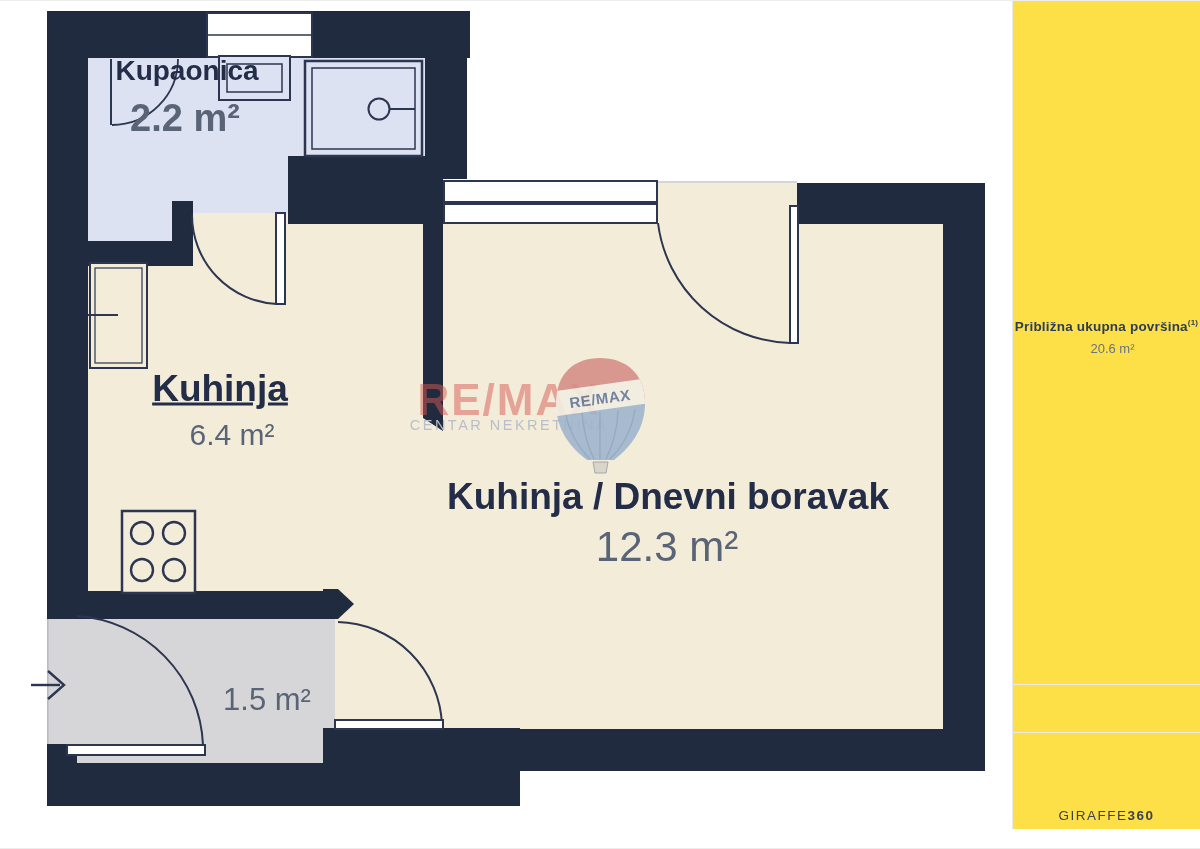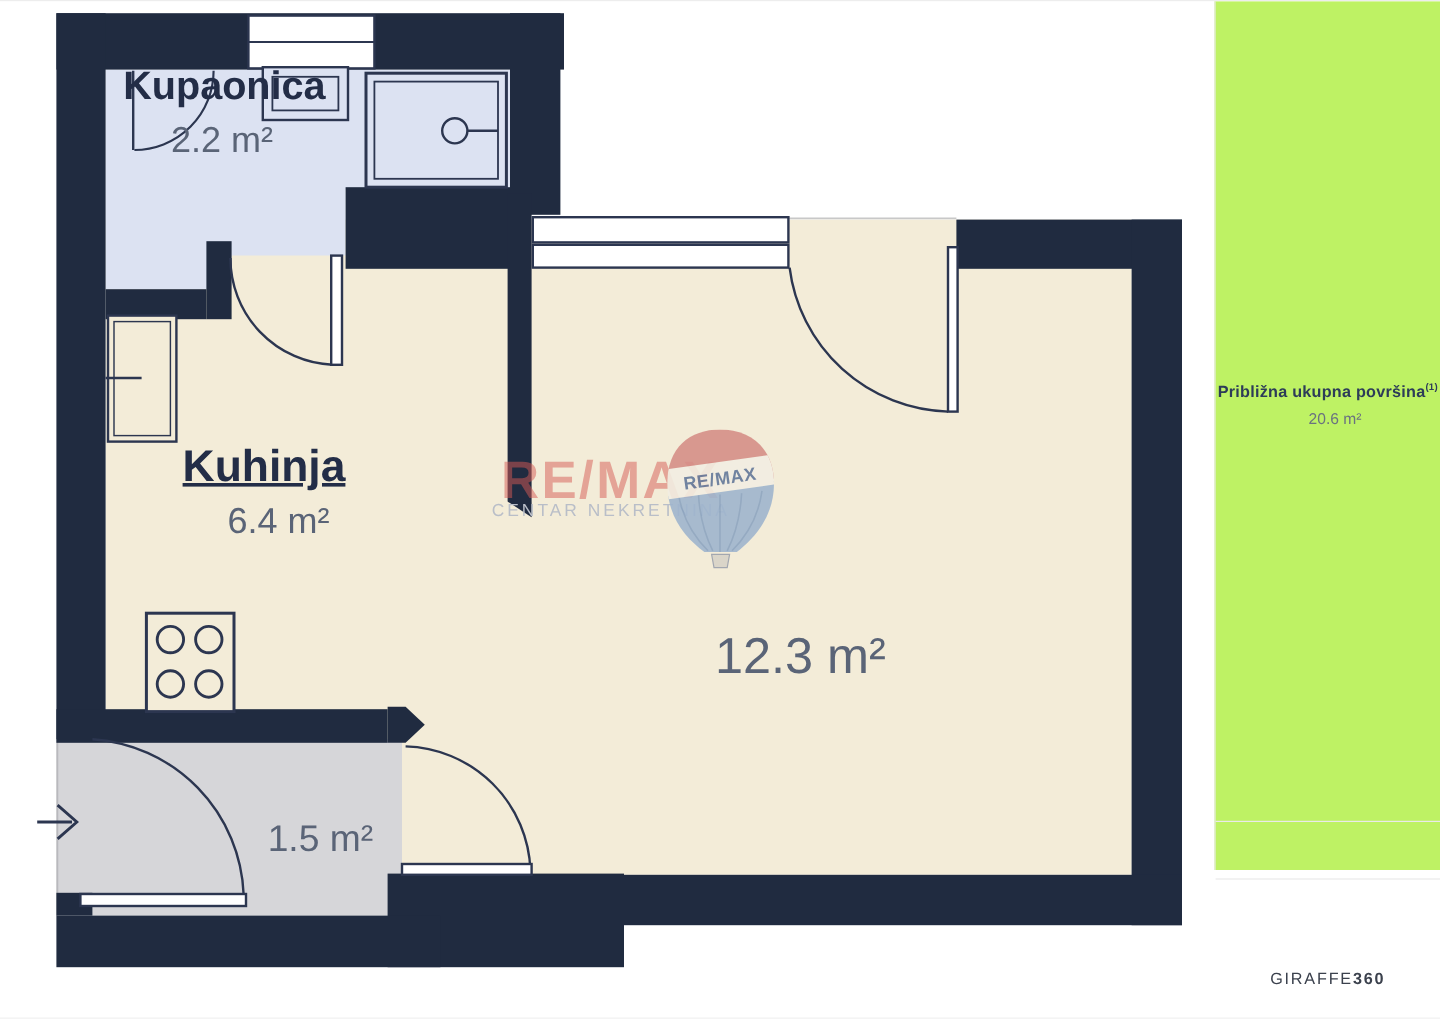--- a/index.html
+++ b/index.html
@@ -9,22 +9,22 @@
     border-top:1px solid #ededed; border-bottom:1px solid #ededed;
     box-sizing:border-box; overflow:hidden;
   }
   .plan-svg{position:absolute; left:0; top:0;}
   .lbl{
     position:absolute; transform:translate(-50%,-50%);
     white-space:nowrap; font-weight:700; color:#232d47; line-height:1;
   }
   .lbl.area{font-weight:400; color:#5a6477;}
   .sidebar{
-    position:absolute; top:0; left:1012px; width:188px; height:724px;
-    border-left:1px solid #eaeaea; box-sizing:border-box; background:#bef264;
+    position:absolute; top:0; left:1012px; width:188px; height:828px;
+    border-left:1px solid #eaeaea; box-sizing:border-box; background:#fde047;
   }
   .sb-title{position:absolute; top:317px; left:0; right:0; text-align:center;
     font-size:13.5px; font-weight:700; color:#2d3c58; letter-spacing:.2px;}
   .sb-title sup{font-size:8px; font-weight:700;}
   .sb-value{position:absolute; top:340px; left:12px; right:0; text-align:center;
     font-size:13px; color:#6a7280;}
   .sb-div{position:absolute; left:0; right:0; border-top:1px solid #eaeaea; height:0;}
   .sb-foot{position:absolute; top:700px; left:8px; right:8px; text-align:center;
     font-size:11.5px; color:#6a7280;}
   .sb-para{position:absolute; top:744px; left:14px; right:14px; text-align:center;
@@ -163,26 +163,27 @@
         </g>
         <g transform="rotate(-8 600 398)">
           <rect x="540" y="384" width="120" height="25" fill="#f2eee2"></rect>
           <text x="600" y="403" text-anchor="middle" font-size="15" font-weight="bold" letter-spacing="0.5" fill="#64789a">RE/MAX</text>
         </g>
       </g>
       <polygon points="593,461 608,461 606,472 595,472" fill="#d8d3c8" stroke="#9aa0ac" stroke-width="1"></polygon>
     </g>
   </svg>
 
-  <div class="lbl" style="left:187px; top:70px; font-size:33px;">Kupaonica</div>
-  <div class="lbl area" style="left:185px; top:117px; font-size:30px;">2.2 m²</div>
+  <div class="lbl" style="left:187px; top:70px; font-size:28px;">Kupaonica</div>
+  <div class="lbl area" style="left:185px; top:117px; font-size:38px;font-weight:bold;">2.2 m²</div>
 
   <div class="lbl" style="left:220px; top:387px; font-size:37px;text-decoration:underline;">Kuhinja</div>
   <div class="lbl area" style="left:232px; top:434px; font-size:30px;">6.4 m²</div>
 
+  <div class="lbl" style="left:668px; top:495px; font-size:37px;">Kuhinja / Dnevni boravak</div>
   <div class="lbl area" style="left:667px; top:546px; font-size:42px;">12.3 m²</div>
 
   <div class="lbl area" style="left:267px; top:698px; font-size:31px;">1.5 m²</div>
 
   <div class="sidebar">
     <div class="sb-title">
       <span>Približna ukupna površina</span><sup>(1)</sup>
     </div>
     <div class="sb-value">20.6 m²</div>
 

